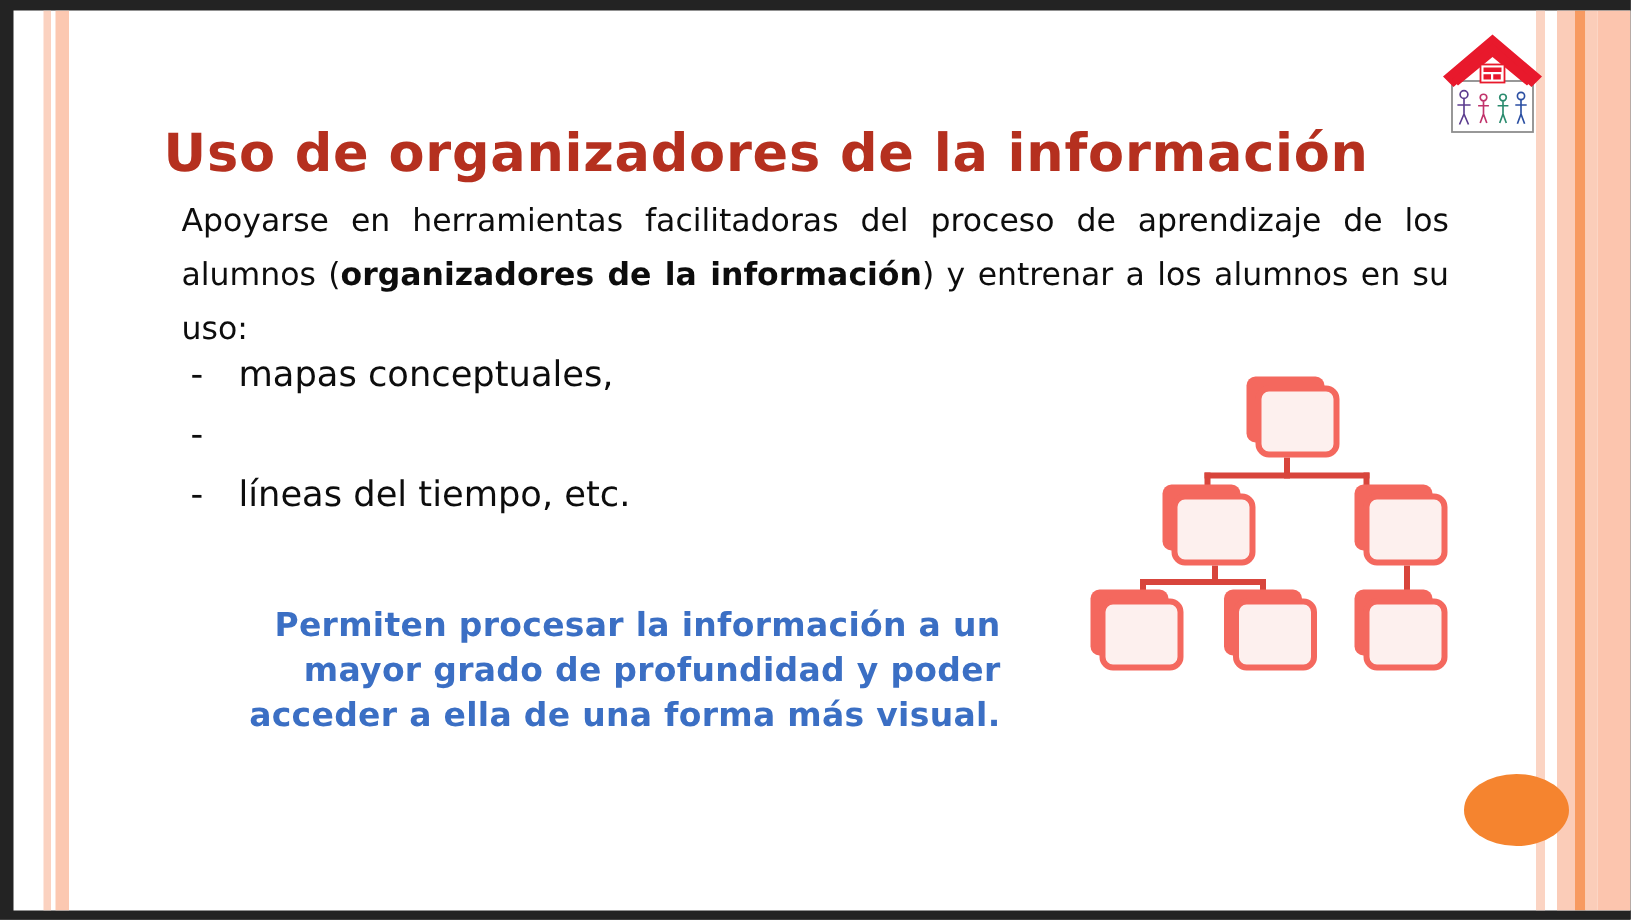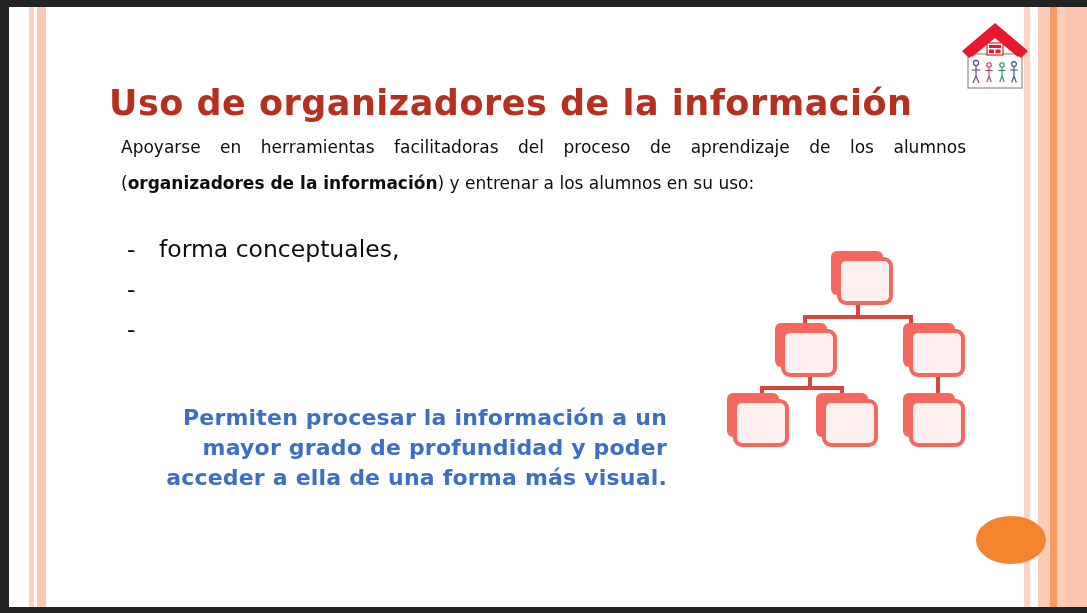--- a/index.html
+++ b/index.html
@@ -74,21 +74,21 @@
     height: 76px;
   }
 
   
   #body-paragraph {
     position: absolute;
     left: 112px;
     top: 122px;
     width: 845px;
     font-family: "DejaVu Sans", sans-serif;
-    font-size: 17px;
+    font-size: 21px;
     line-height: 36px;
     color: #0d0d0d;
     text-align: justify;
     text-justify: inter-word;
   }
   #body-paragraph .bold-term { font-weight: bold; }
 
   
   #bullet-list {
     position: absolute;
@@ -195,27 +195,28 @@
       </svg>
     </div>
 
     <div id="body-paragraph">
       <span>Apoyarse en herramientas facilitadoras del proceso de aprendizaje de los alumnos (</span><span class="bold-term">organizadores de la información</span><span>) y entrenar a los alumnos en su uso:</span>
     </div>
 
     <div id="bullet-list">
       <div class="bullet-row">
         <span class="bullet-dash">-</span>
-        <span class="bullet-text">forma conceptuales,</span>
+        <span class="bullet-text">mapas conceptuales,</span>
       </div>
       <div class="bullet-row">
         <span class="bullet-dash">-</span>
       </div>
       <div class="bullet-row">
         <span class="bullet-dash">-</span>
+        <span class="bullet-text">líneas del tiempo, etc.</span>
       </div>
     </div>
 
     <div id="blue-note">Permiten procesar la información a un mayor grado de profundidad y poder acceder a ella de una forma más visual.</div>
 
     <div id="org-diagram">
       <svg viewBox="0 0 292 210" width="292" height="210">
 
         <g stroke="#d8453c" stroke-width="4" fill="none" stroke-linecap="square">
 

